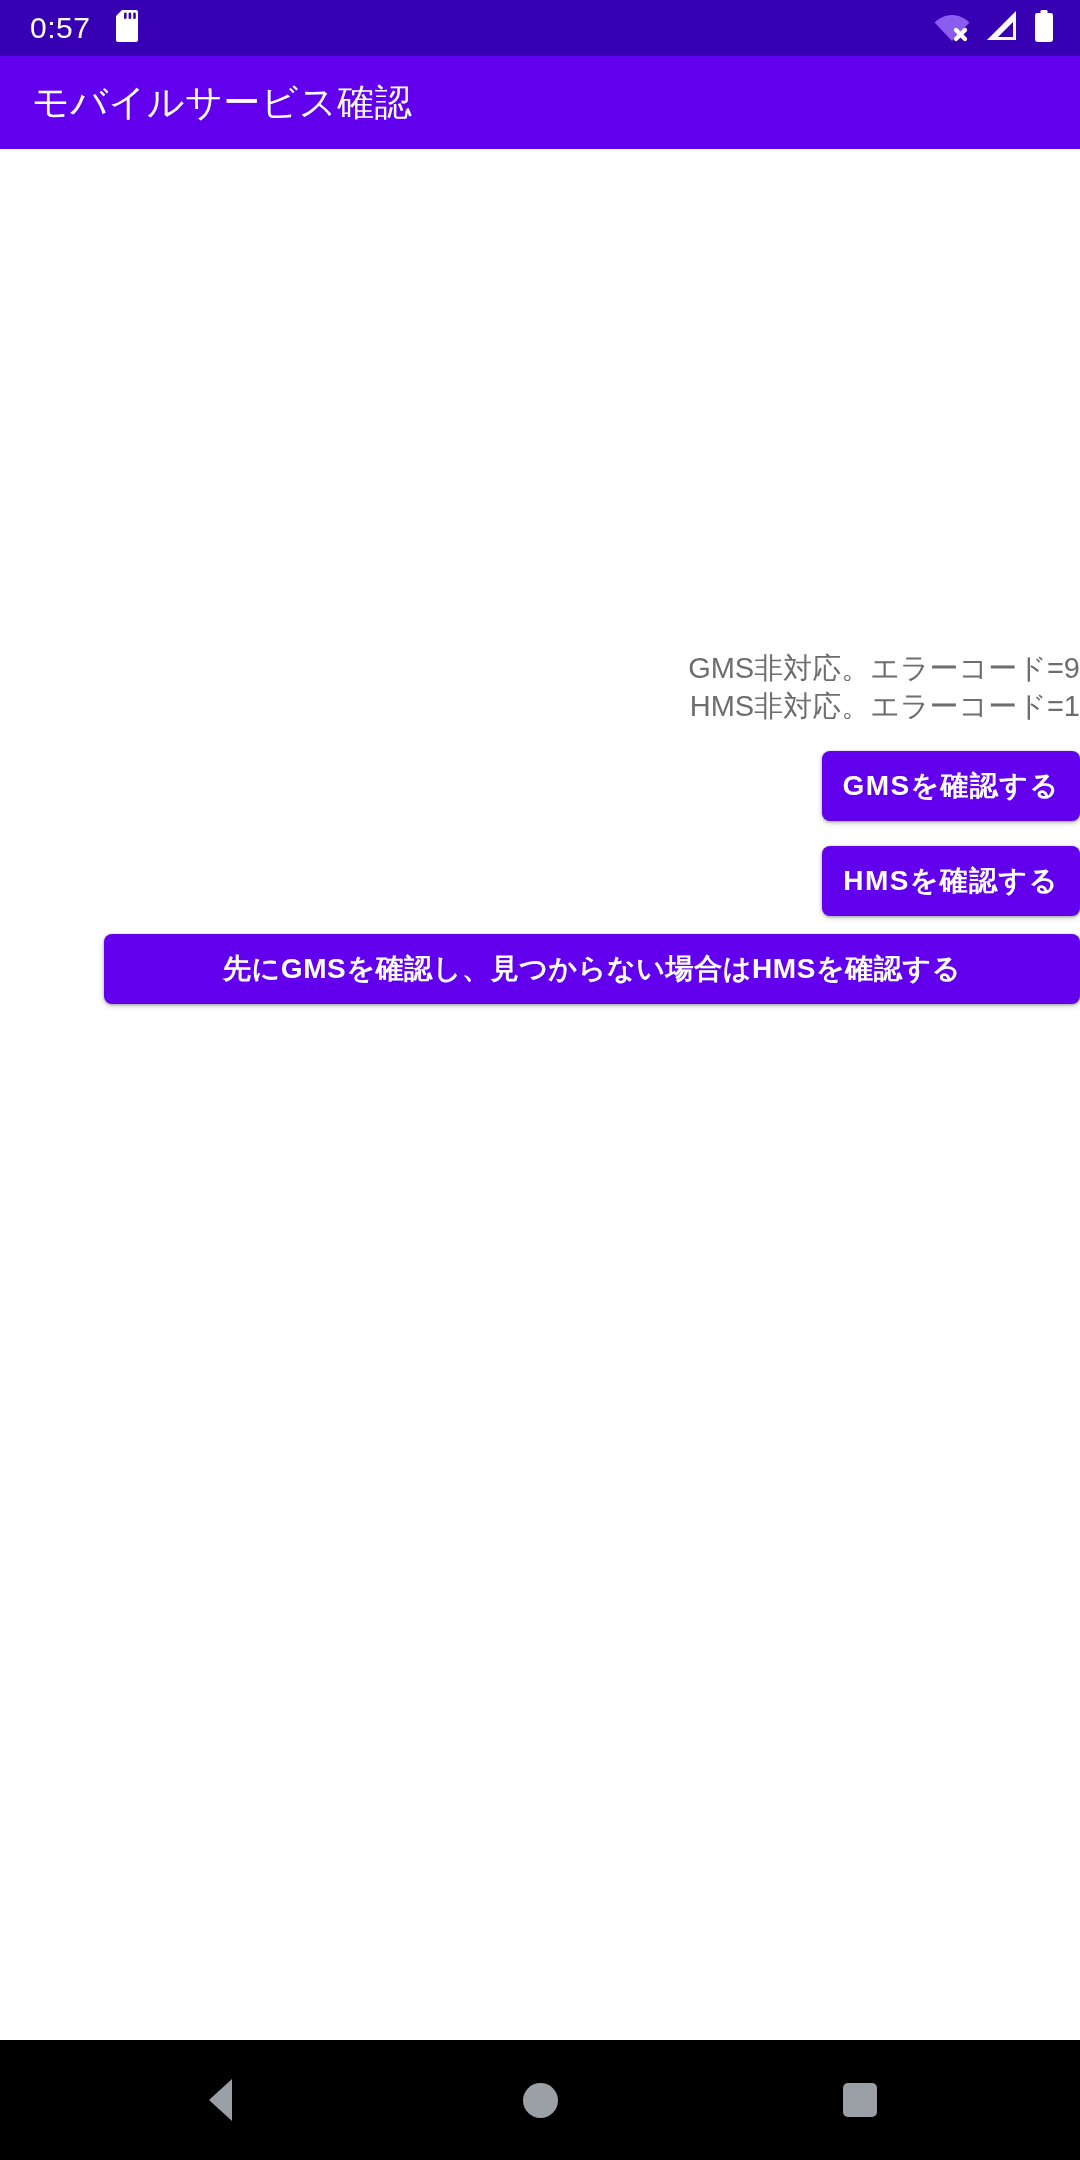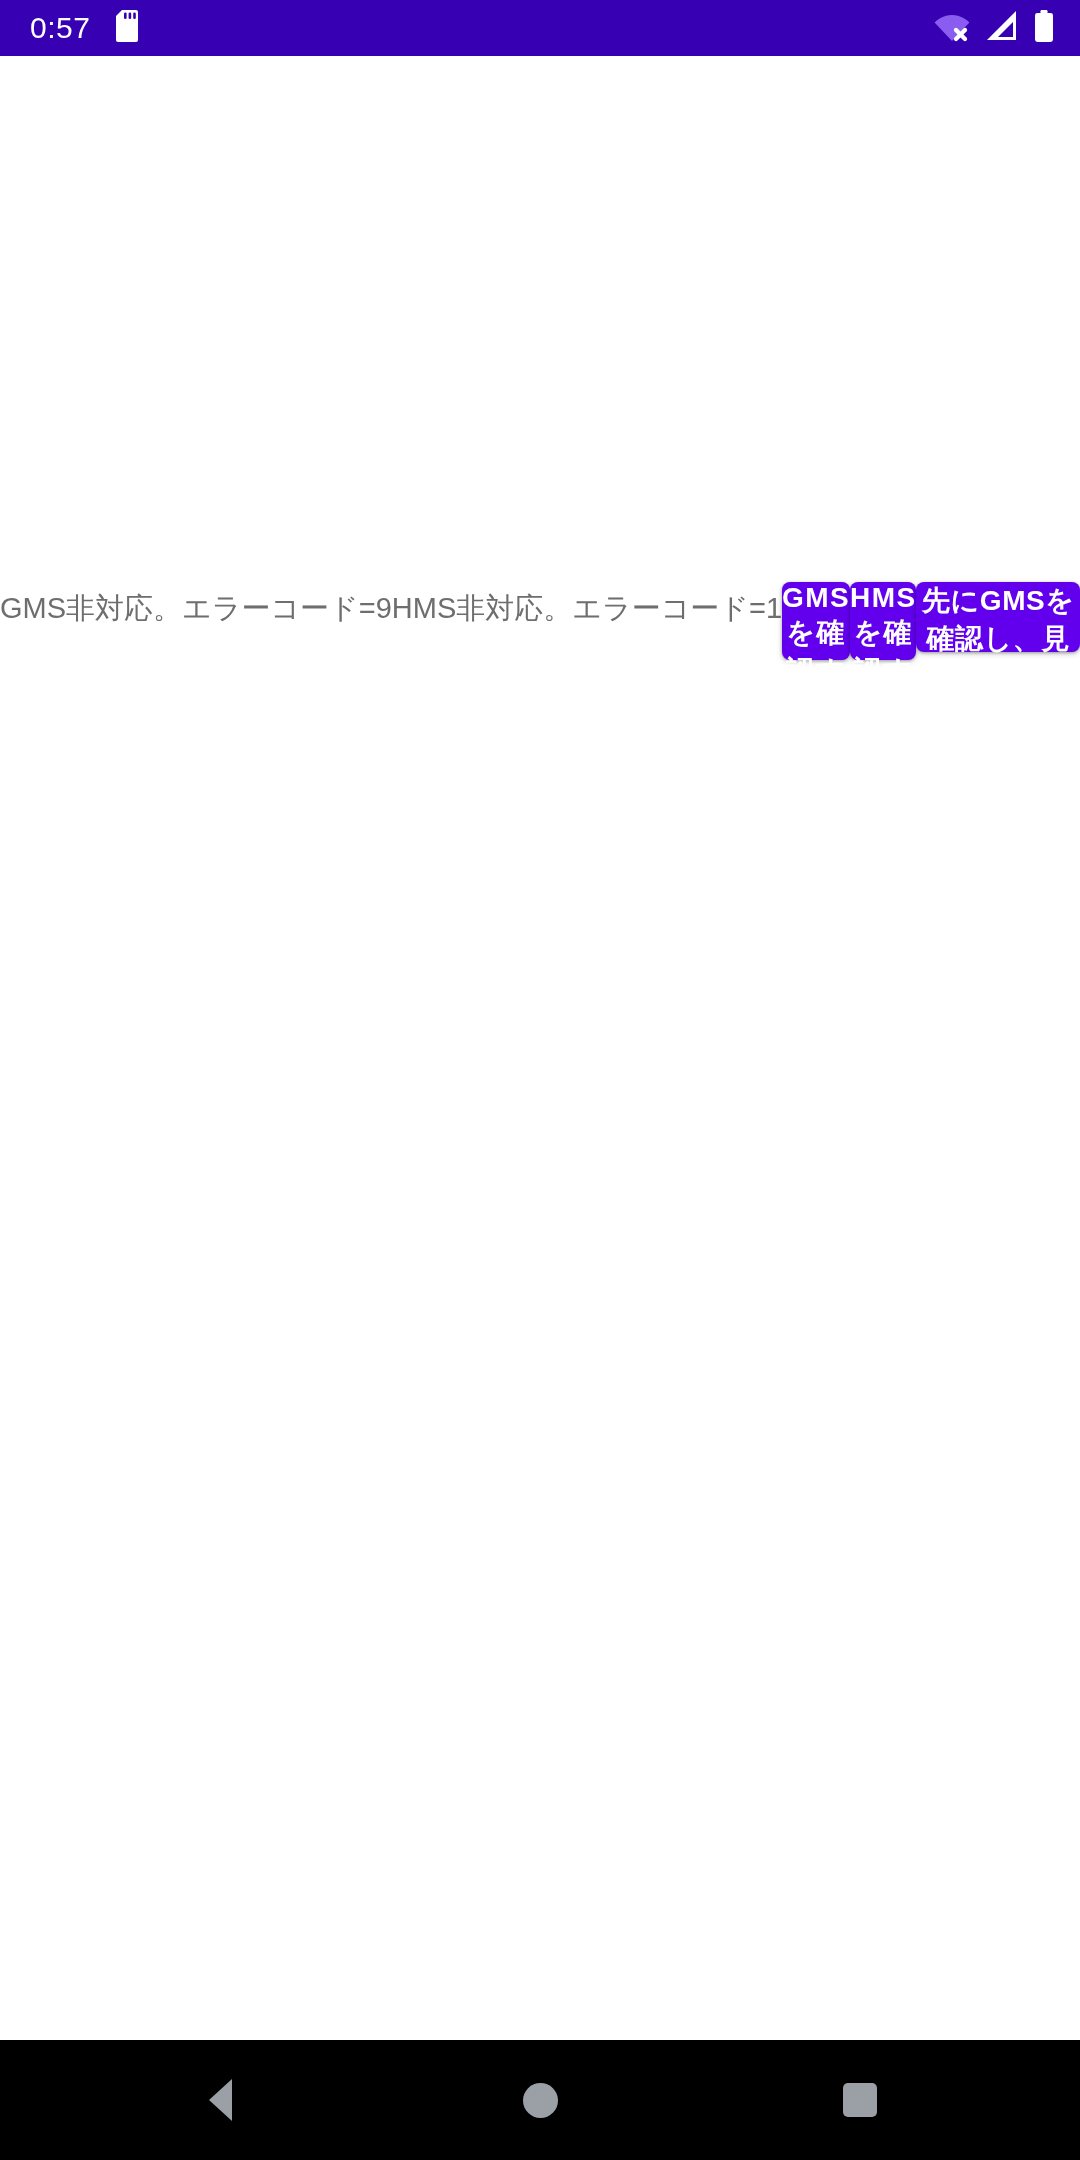--- a/index.html
+++ b/index.html
@@ -78,22 +78,22 @@
     flex-direction: column;
     align-items: center;
     overflow: hidden;
   }
   .center-block {
     position: absolute;
     top: 500px;
     left: 0;
     right: 0;
     display: flex;
-    flex-direction: row;
-    align-items: center;
+    flex-direction: column;
+    align-items: flex-end;
   }
   .status-line {
     color: #6e6e6e;
     font-size: 29px;
     line-height: 38px;
     text-align: center;
     white-space: nowrap;
   }
   .btn {
     border: none;
@@ -102,21 +102,21 @@
     font-family: inherit;
     font-weight: bold;
     border-radius: 8px;
     cursor: pointer;
     box-shadow: 0 1px 3px rgba(0,0,0,0.30), 0 2px 6px rgba(0,0,0,0.16);
     letter-spacing: 1.4px;
     padding: 0;
   }
   .btn-narrow {
     width: 258px;
-    height: 78px;
+    height: 70px;
     font-size: 28px;
   }
   .btn-gms { margin-top: 26px; }
   .btn-hms { margin-top: 25px; }
   .btn-wide {
     width: 976px;
     height: 70px;
     font-size: 28px;
     margin-top: 18px;
     letter-spacing: 0.6px;
@@ -194,20 +194,23 @@
       </span>
       <span class="sb-icon">
         <svg width="20" height="32" viewBox="0 0 20 32" aria-hidden="true">
           <rect x="6.5" y="0" width="7" height="4" rx="1.2" fill="#ffffff"></rect>
           <rect x="1" y="3" width="18" height="29" rx="2.4" fill="#ffffff"></rect>
         </svg>
       </span>
     </div>
   </div>
 
+  <div class="app-bar">
+    <div class="app-bar-title">モバイルサービス確認</div>
+  </div>
 
   <div class="content">
     <div class="center-block">
 
       <div class="status-line">GMS非対応。エラーコード=9</div>
       <div class="status-line">HMS非対応。エラーコード=1</div>
 
       <button class="btn btn-narrow btn-gms">GMSを確認する</button>
       <button class="btn btn-narrow btn-hms">HMSを確認する</button>
       <button class="btn btn-wide">先にGMSを確認し、見つからない場合はHMSを確認する</button>

